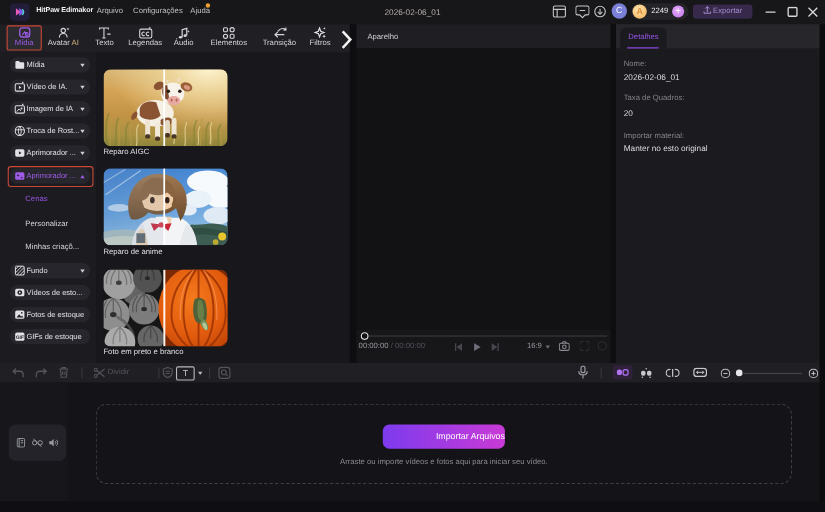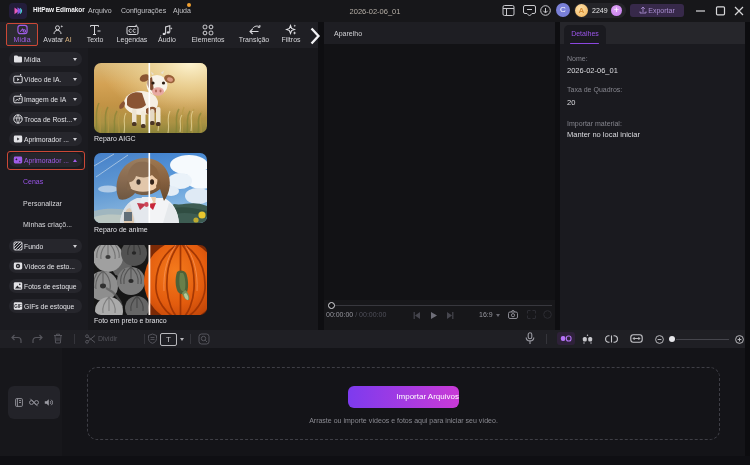--- a/index.html
+++ b/index.html
@@ -499,21 +499,21 @@
 
 <div id="details" class="abs"></div>
 <div id="dhead" class="abs"></div>
 <div id="dtab" class="abs">Detalhes</div>
 <div id="dtabline" class="abs"></div>
 <div class="dlabel abs" style="top:55px;">Nome:</div>
 <div class="dvalue abs" style="top:66px;">2026-02-06_01</div>
 <div class="dlabel abs" style="top:86px;">Taxa de Quadros:</div>
 <div class="dvalue abs" style="top:98px;">20</div>
 <div class="dlabel abs" style="top:120px;">Importar material:</div>
-<div class="dvalue abs" style="top:130px;">Manter no local iniciar</div>
+<div class="dvalue abs" style="top:130px;">Manter no esto original</div>
 
 <div id="tltoolbar" class="abs"></div>
 <div id="dividir" class="abs">Dividir</div>
 <div id="ttool" class="abs">T</div>
 <div id="ttoolcar" class="abs"></div>
 <div class="tsep abs" style="left:74px;"></div>
 <div class="tsep abs" style="left:144px;"></div>
 <div class="tsep abs" style="left:190px;"></div>
 <div class="tsep abs" style="left:546px;"></div>
 <div id="purplebtn" class="abs"></div>

